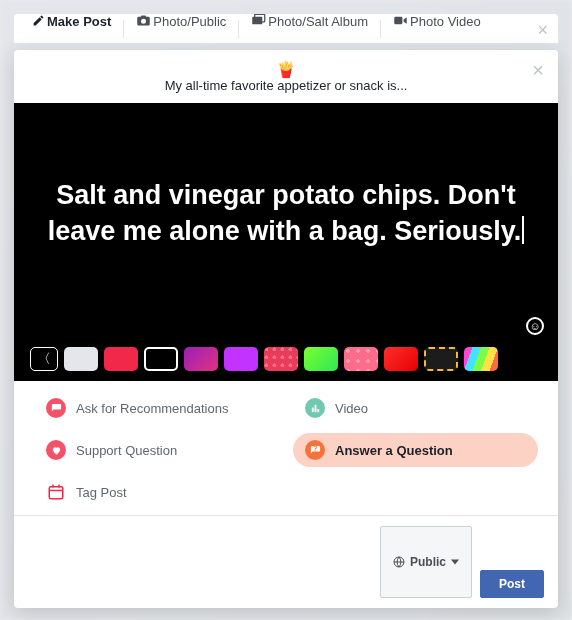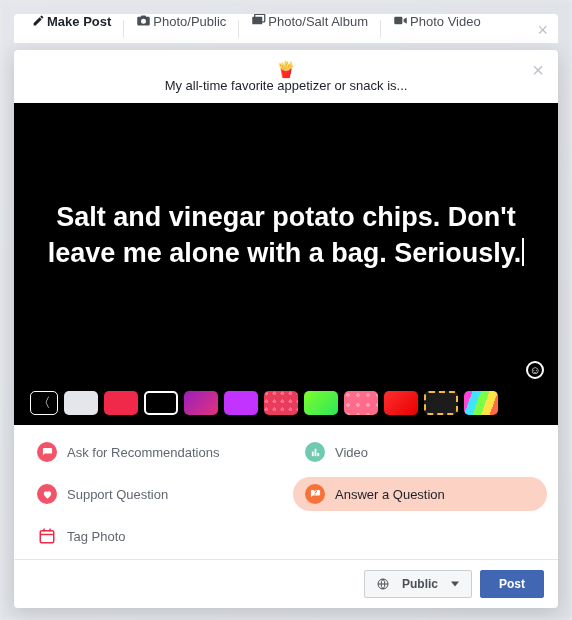--- a/index.html
+++ b/index.html
@@ -17,28 +17,28 @@
 .prompt-close { position:absolute; top:10px; right:14px; color:#bec3c9; font-size:20px; line-height:1; cursor:pointer; }
 .canvas { background:#000; position:relative; height:350px; display:flex; flex-direction:column; }
 .canvas-text { flex:1; display:flex; align-items:center; justify-content:center; padding:16px 20px 40px; }
 .big-text { color:#fff; font-weight:700; font-size:27px; line-height:1.35; text-align:center; position:relative; }
 .cursor { display:inline-block; width:2px; height:28px; background:#fff; vertical-align:-4px; margin-left:1px;}
 .smiley { position:absolute; right:14px; bottom:46px; width:18px; height:18px; border:2px solid #fff; border-radius:50%; display:flex; align-items:center; justify-content:center; color:#fff; font-size:11px; line-height:1; cursor:pointer;}
 .swatches { display:flex; gap:6px; padding:0 0 10px 16px; align-items:center; }
 .nav-chev { width:28px; height:24px; border:1.5px solid #fff; border-radius:5px; display:flex; align-items:center; justify-content:center; color:#fff; cursor:pointer; font-size:13px;}
 .sw { width:34px; height:24px; border-radius:5px; cursor:pointer; }
 .sw.selected { border:2px solid #fff; background:#000; }
-.options { padding:10px 11px 6px; display:grid; grid-template-columns:1fr 1fr; gap:8px 14px; }
+.options { padding:10px 20px 6px; display:grid; grid-template-columns:1fr 1fr; gap:8px 14px; }
 .opt { display:flex; align-items:center; gap:10px; padding:7px 12px; border-radius:18px; font-size:13px; color:#616770; cursor:pointer; }
 .opt .oi { width:20px; height:20px; border-radius:50%; display:flex; align-items:center; justify-content:center; font-size:11px; color:#fff; flex-shrink:0;}
-.opt.active { background:#fbd2c4; color:#1d2129; font-weight:400;}
+.opt.active { background:#fbd2c4; color:#1d2129; font-weight:700;}
 .footer { border-top:1px solid #e5e5e5; padding:10px 14px; display:flex; justify-content:flex-end; gap:8px; margin-top:auto;}
-.btn { font-size:12px; font-weight:700; padding:6px 12px; border-radius:2px; cursor:pointer; display:flex; align-items:center; gap:13px;}
+.btn { font-size:12px; font-weight:700; padding:6px 12px; border-radius:2px; cursor:pointer; display:flex; align-items:center; gap:5px;}
 .btn-privacy { background:#f5f6f7; border:1px solid #ccd0d5; color:#4b4f56;}
-.btn-post { background:#4267b2; border:1px solid #4267b2; color:#fff; padding:6px 18px;}
+.btn-post { background:#4267b2; border:1px solid #4267b2; color:#fff; padding:6px 18px;margin-top:44px;}
 svg { display:block; }
 </style>
 </head>
 <body>
 
 <div class="bg-blur"></div>
 
 <div class="tabbar">
   <div class="tab active">
     <svg width="13" height="13" viewBox="0 0 24 24" fill="#1d2129">
@@ -139,21 +139,21 @@
     </div>
     <div class="opt">
       <span class="oi" style="background:transparent">
         <svg width="18" height="18" viewBox="0 0 24 24" fill="none" stroke="#f02849" stroke-width="2">
             <rect x="3" y="5" width="18" height="16" rx="2"></rect>
             <line x1="3" y1="10" x2="21" y2="10"></line>
             <line x1="8" y1="2" x2="8" y2="6"></line>
             <line x1="16" y1="2" x2="16" y2="6"></line>
           </svg>
       </span>
-      <span>Tag Photo</span>
+      <span>Tag Post</span>
     </div>
   </div>
 
   <div class="footer">
     <div class="btn btn-privacy">
       <svg width="12" height="12" viewBox="0 0 24 24" fill="#4b4f56">
           <circle cx="12" cy="12" r="10" fill="none" stroke="#4b4f56" stroke-width="2"></circle>
           <path d="M2 12h20M12 2a15 15 0 0 1 0 20M12 2a15 15 0 0 0 0 20" fill="none" stroke="#4b4f56" stroke-width="2"></path>
         </svg>
       <span>Public</span>

